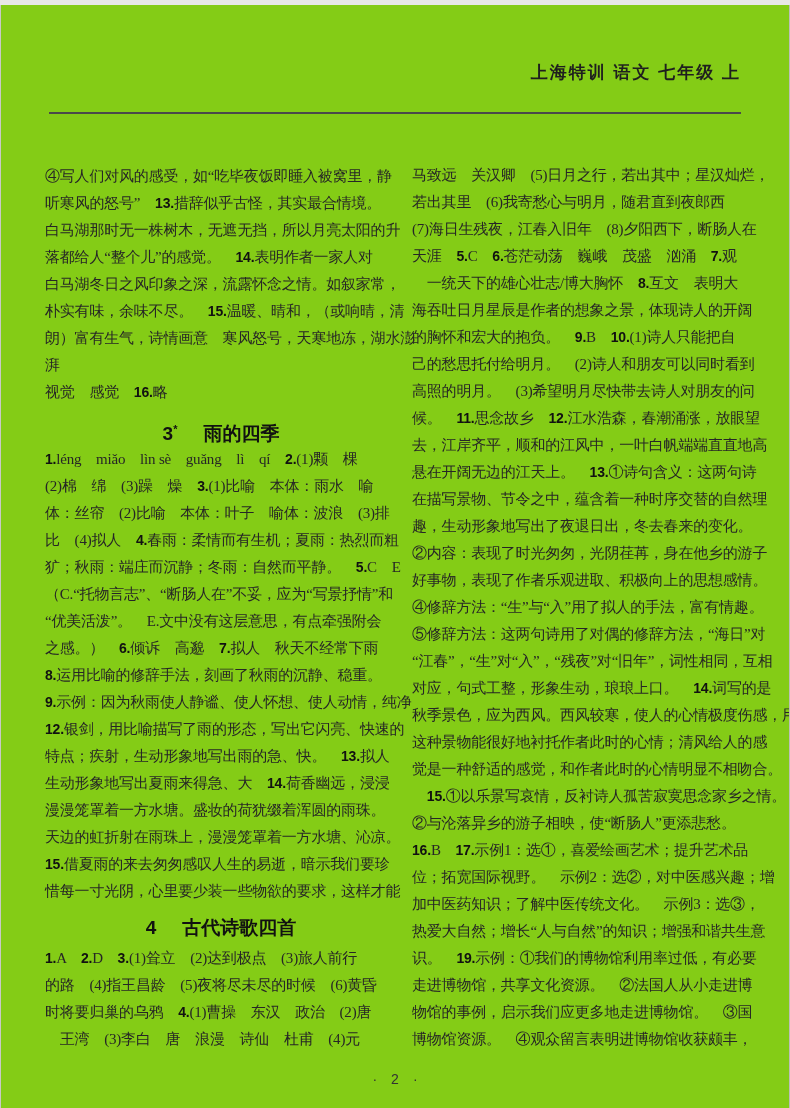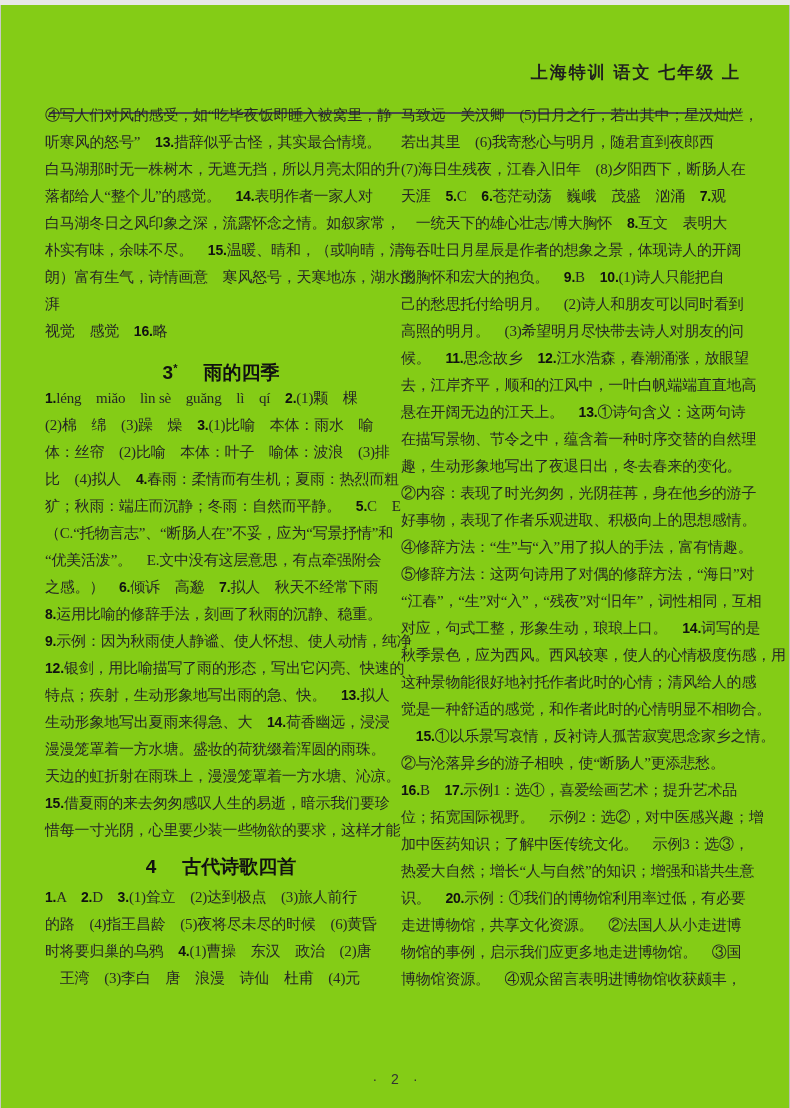--- a/index.html
+++ b/index.html
@@ -26,21 +26,21 @@
   .header-title{
     font-family:"Liberation Sans","DejaVu Sans",sans-serif;
     font-size:17px;font-weight:bold;letter-spacing:2px;color:#1f1f1f;
   }
   .header-rule{
     position:absolute;top:107px;left:48px;right:48px;height:2px;
     background:#4a4a4a;
   }
   .columns{
     position:absolute;top:97px;left:44px;right:40px;bottom:60px;
-    display:flex;gap:4px;
+    display:flex;gap:15px;align-items:flex-end;
   }
   .column{width:50%;}
   .line{
     font-size:15px;
     line-height:27px;
     white-space:nowrap;
     letter-spacing:-0.2px;
     color:#262626;
   }
   .line b{font-family:"Liberation Sans","DejaVu Sans",sans-serif;font-size:14px;color:#111;}
@@ -133,21 +133,21 @@
         <div class="line">对应，句式工整，形象生动，琅琅上口。　<b>14.</b>词写的是</div>
         <div class="line">秋季景色，应为西风。西风较寒，使人的心情极度伤感，用</div>
         <div class="line">这种景物能很好地衬托作者此时的心情；清风给人的感</div>
         <div class="line">觉是一种舒适的感觉，和作者此时的心情明显不相吻合。</div>
         <div class="line">　<b>15.</b>①以乐景写哀情，反衬诗人孤苦寂寞思念家乡之情。</div>
         <div class="line">②与沦落异乡的游子相映，使“断肠人”更添悲愁。</div>
         <div class="line"><b>16.</b>B　<b>17.</b>示例1：选①，喜爱绘画艺术；提升艺术品</div>
         <div class="line">位；拓宽国际视野。　示例2：选②，对中医感兴趣；增</div>
         <div class="line">加中医药知识；了解中医传统文化。　示例3：选③，</div>
         <div class="line">热爱大自然；增长“人与自然”的知识；增强和谐共生意</div>
-        <div class="line">识。　<b>20.</b>示例：①我们的博物馆利用率过低，有必要</div>
+        <div class="line">识。　<b>19.</b>示例：①我们的博物馆利用率过低，有必要</div>
         <div class="line">走进博物馆，共享文化资源。　②法国人从小走进博</div>
         <div class="line">物馆的事例，启示我们应更多地走进博物馆。　③国</div>
         <div class="line">博物馆资源。　④观众留言表明进博物馆收获颇丰，</div>
       </div>
   </div>
 
   <div class="footer">
     <span>·</span><span>2</span><span>·</span>
   </div>
 

